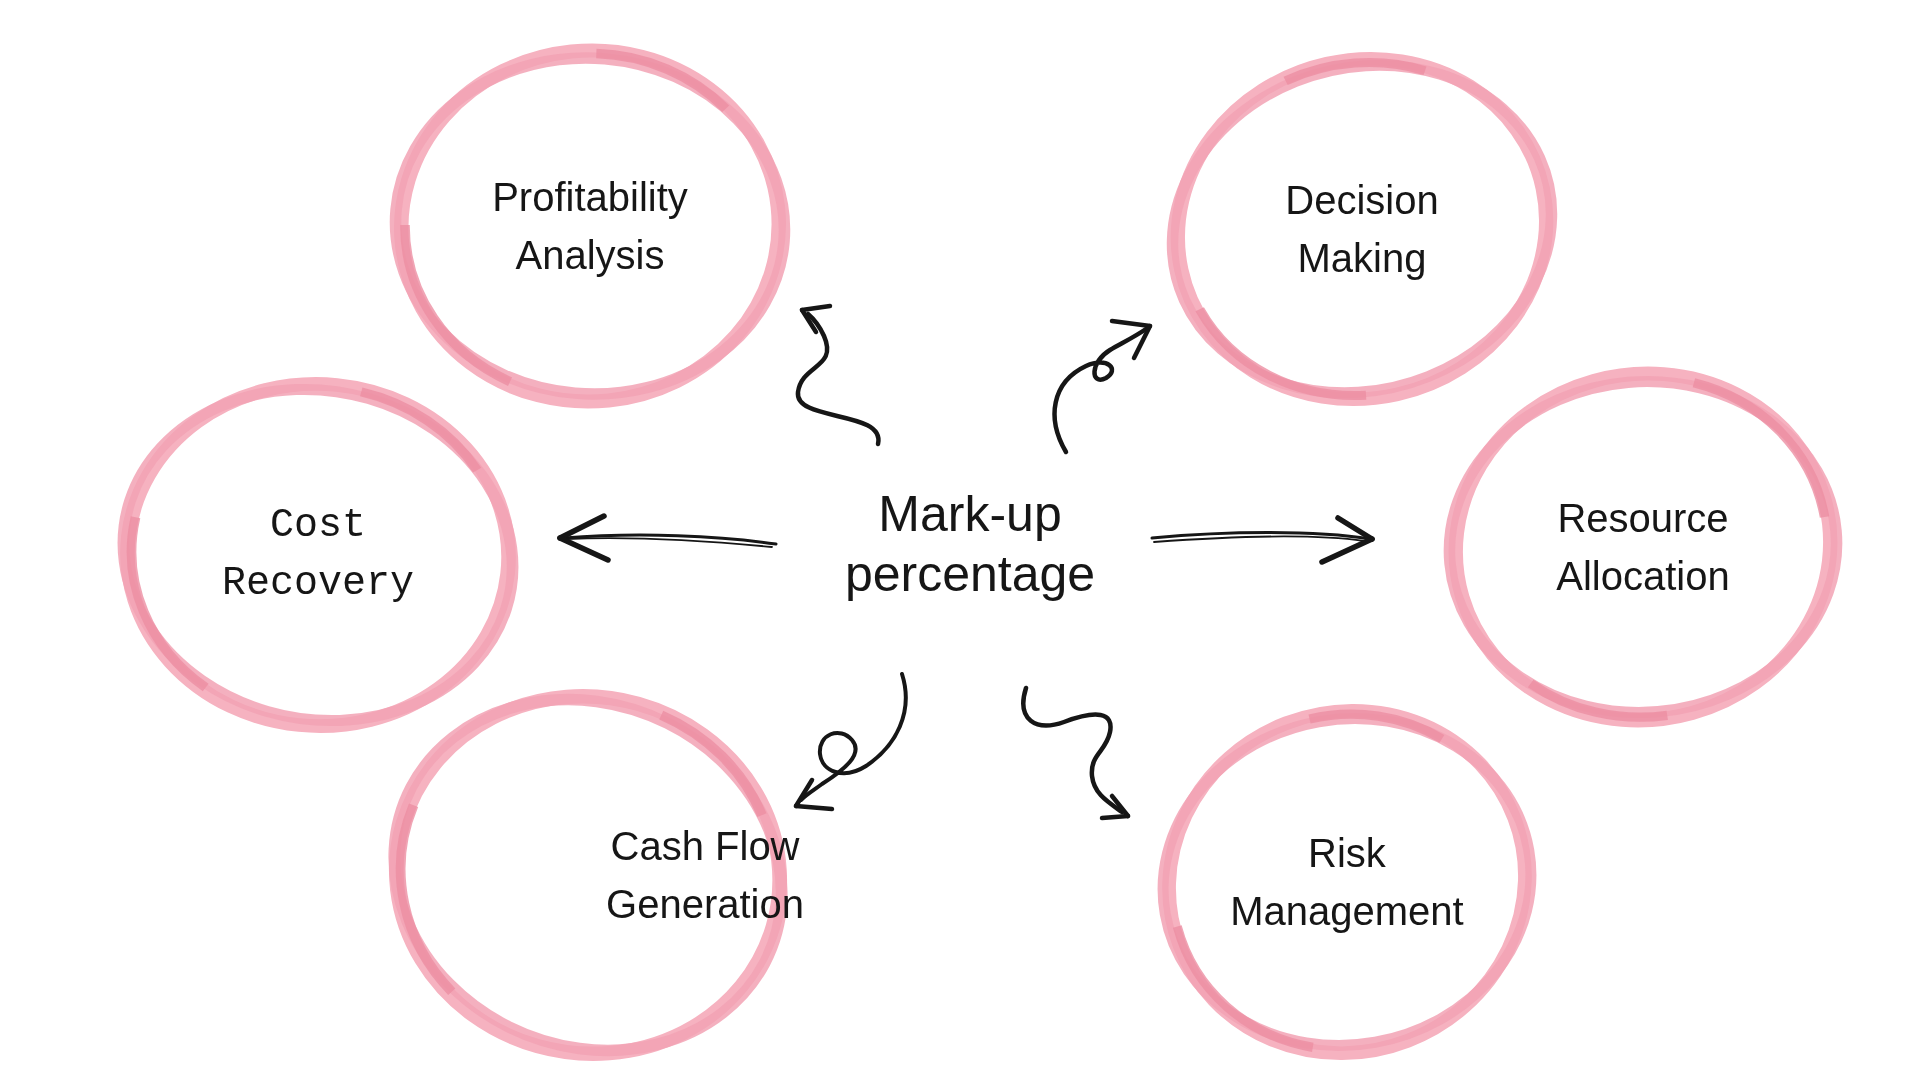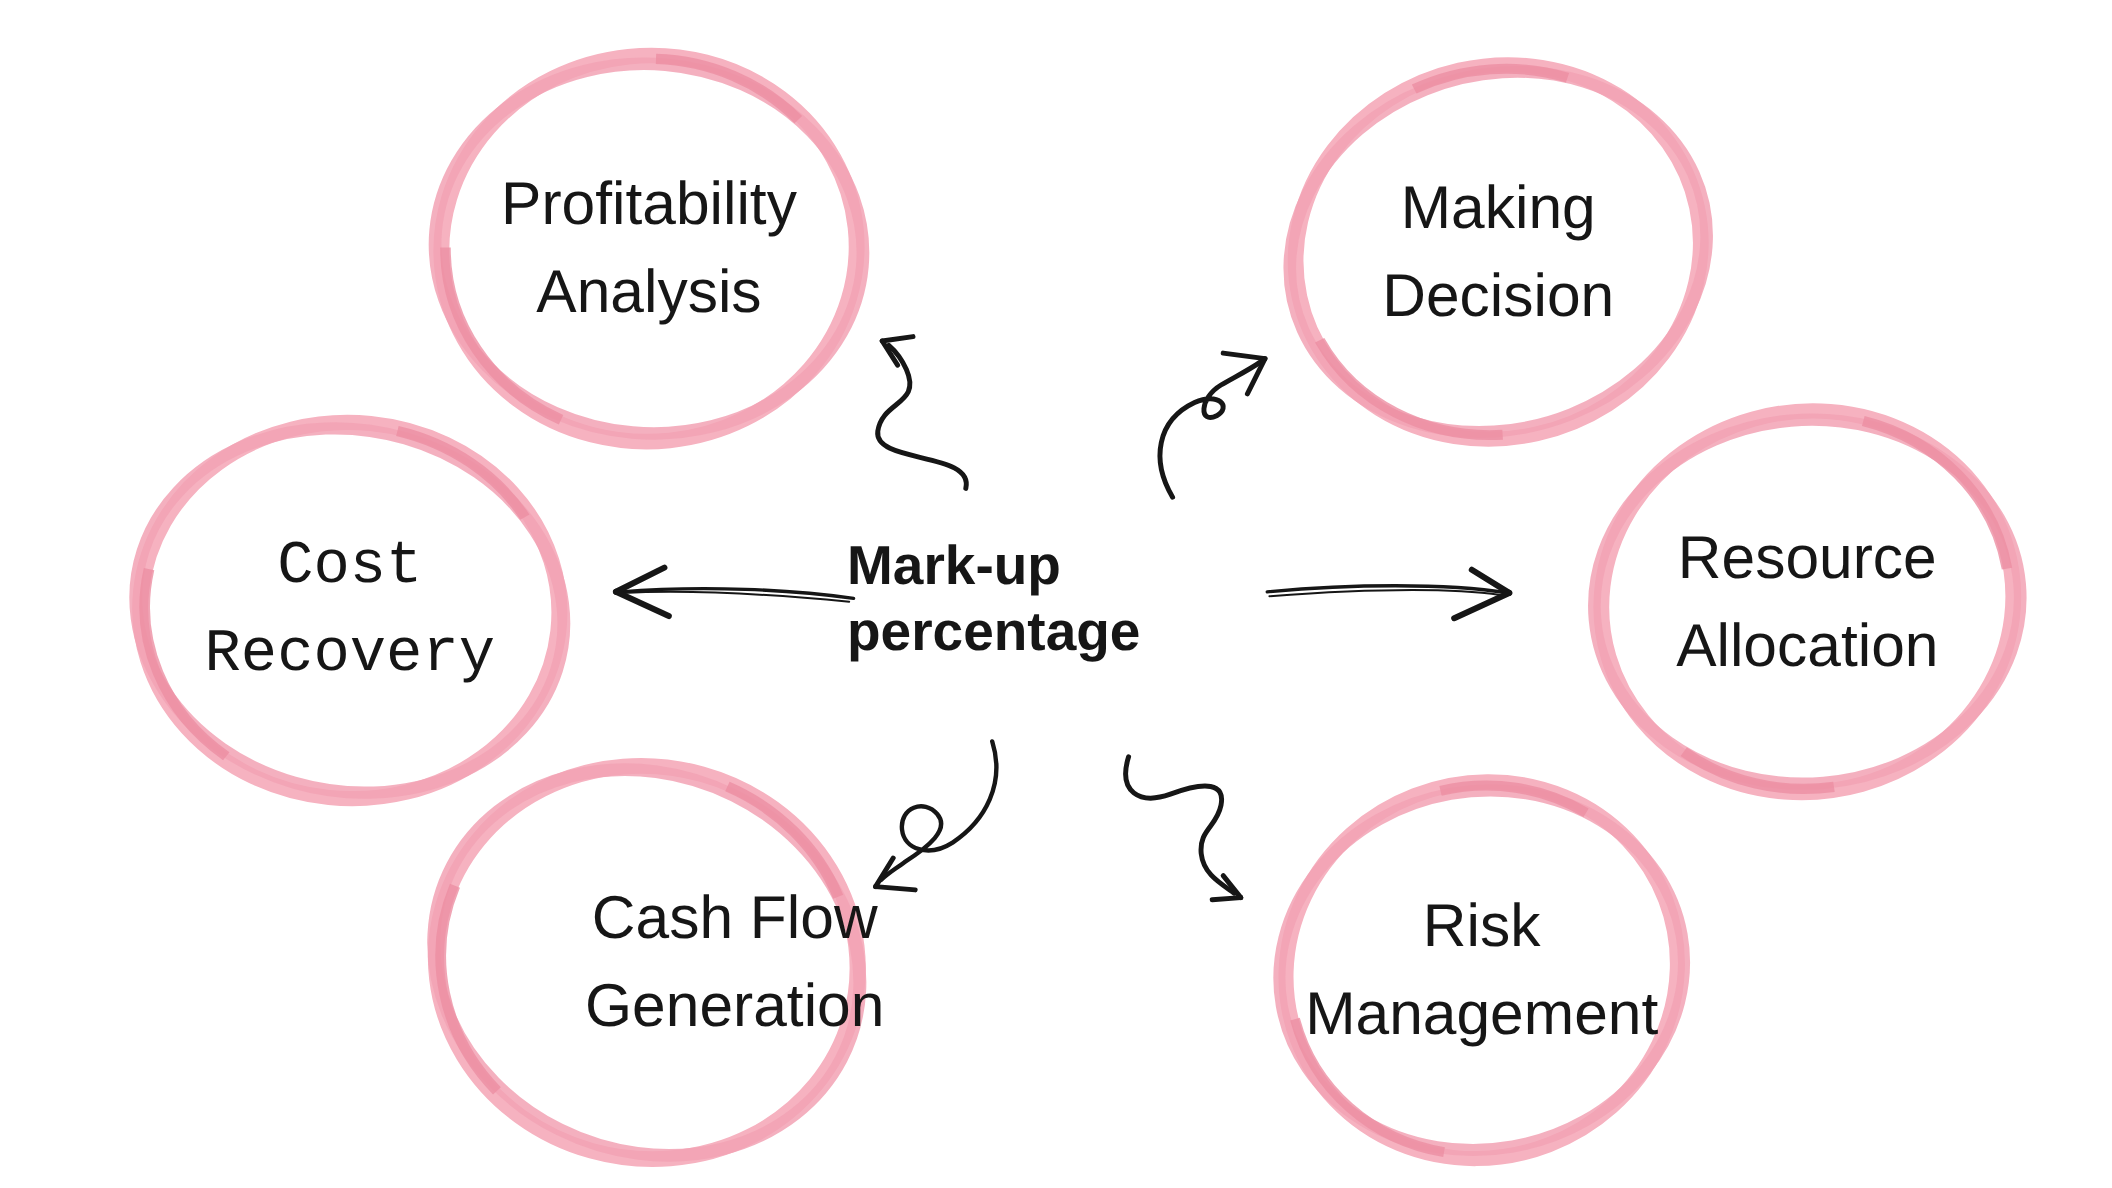--- a/index.html
+++ b/index.html
@@ -12,27 +12,28 @@
   }
   .node { position:absolute; display:flex; align-items:center; justify-content:center; }
   .sketch-circle { position:absolute; inset:0; width:100%; height:100%; }
   .sketch-circle ellipse { fill:none; }
   .c-light { stroke:var(--pink_light,#F6B2C0); stroke-width:15; }
   .c-mid   { stroke:var(--pink_mid,#F2A2B4);  stroke-width:12; opacity:.85; }
   .c-dark  { stroke:var(--pink_dark,#EC8FA3); stroke-width:10; opacity:.8; }
   .node-label {
     position:relative;
     text-align:center;
-    font-size:55px; line-height:1.45;
+    font-size:40px; line-height:1.45;
     color:var(--ink,#161616);
   }
   .line { display:block; }
   .center-label {
     position:absolute; left:770px; top:484px; width:400px;
-    font-weight:700; font-size:50px; line-height:1.2;
+    text-align:center;
+    font-weight:400; font-size:50px; line-height:1.2;
     color:var(--ink,#161616);
   }
   .arrow { position:absolute; }
   .arrow path {
     fill:none;
     stroke:var(--ink,#161616);
     stroke-linecap:round; stroke-linejoin:round;
   }
 </style>
 </head>
@@ -61,22 +62,22 @@
 
   <div class="node" style="left:1152px; top:40px; width:420px; height:378px;">
     <svg class="sketch-circle" viewBox="0 0 440 420" preserveAspectRatio="none">
       <g transform="rotate(-28 220 210)">
         <ellipse class="c-light" cx="220" cy="210" rx="196" ry="186" transform="rotate(-6 220 210)"></ellipse>
         <ellipse class="c-mid" cx="220" cy="210" rx="202" ry="178" transform="rotate(5 220 210)"></ellipse>
         <ellipse class="c-dark" cx="220" cy="210" rx="192" ry="183" stroke-dasharray="210 300 150 700" stroke-dashoffset="-380"></ellipse>
       </g>
     </svg>
     <div class="node-label">
+      <span class="line">Decision</span>
       <span class="line">Making</span>
-      <span class="line">Decision</span>
     </div>
   </div>
 
   <div class="node" style="left:104px; top:362px; width:428px; height:386px;font-family:Liberation Mono, monospace;">
     <svg class="sketch-circle" viewBox="0 0 440 420" preserveAspectRatio="none">
       <g transform="rotate(12 220 210)">
         <ellipse class="c-light" cx="220" cy="210" rx="196" ry="186" transform="rotate(-6 220 210)"></ellipse>
         <ellipse class="c-mid" cx="220" cy="210" rx="202" ry="178" transform="rotate(5 220 210)"></ellipse>
         <ellipse class="c-dark" cx="220" cy="210" rx="192" ry="183" stroke-dasharray="210 300 150 700" stroke-dashoffset="-380"></ellipse>
       </g>

